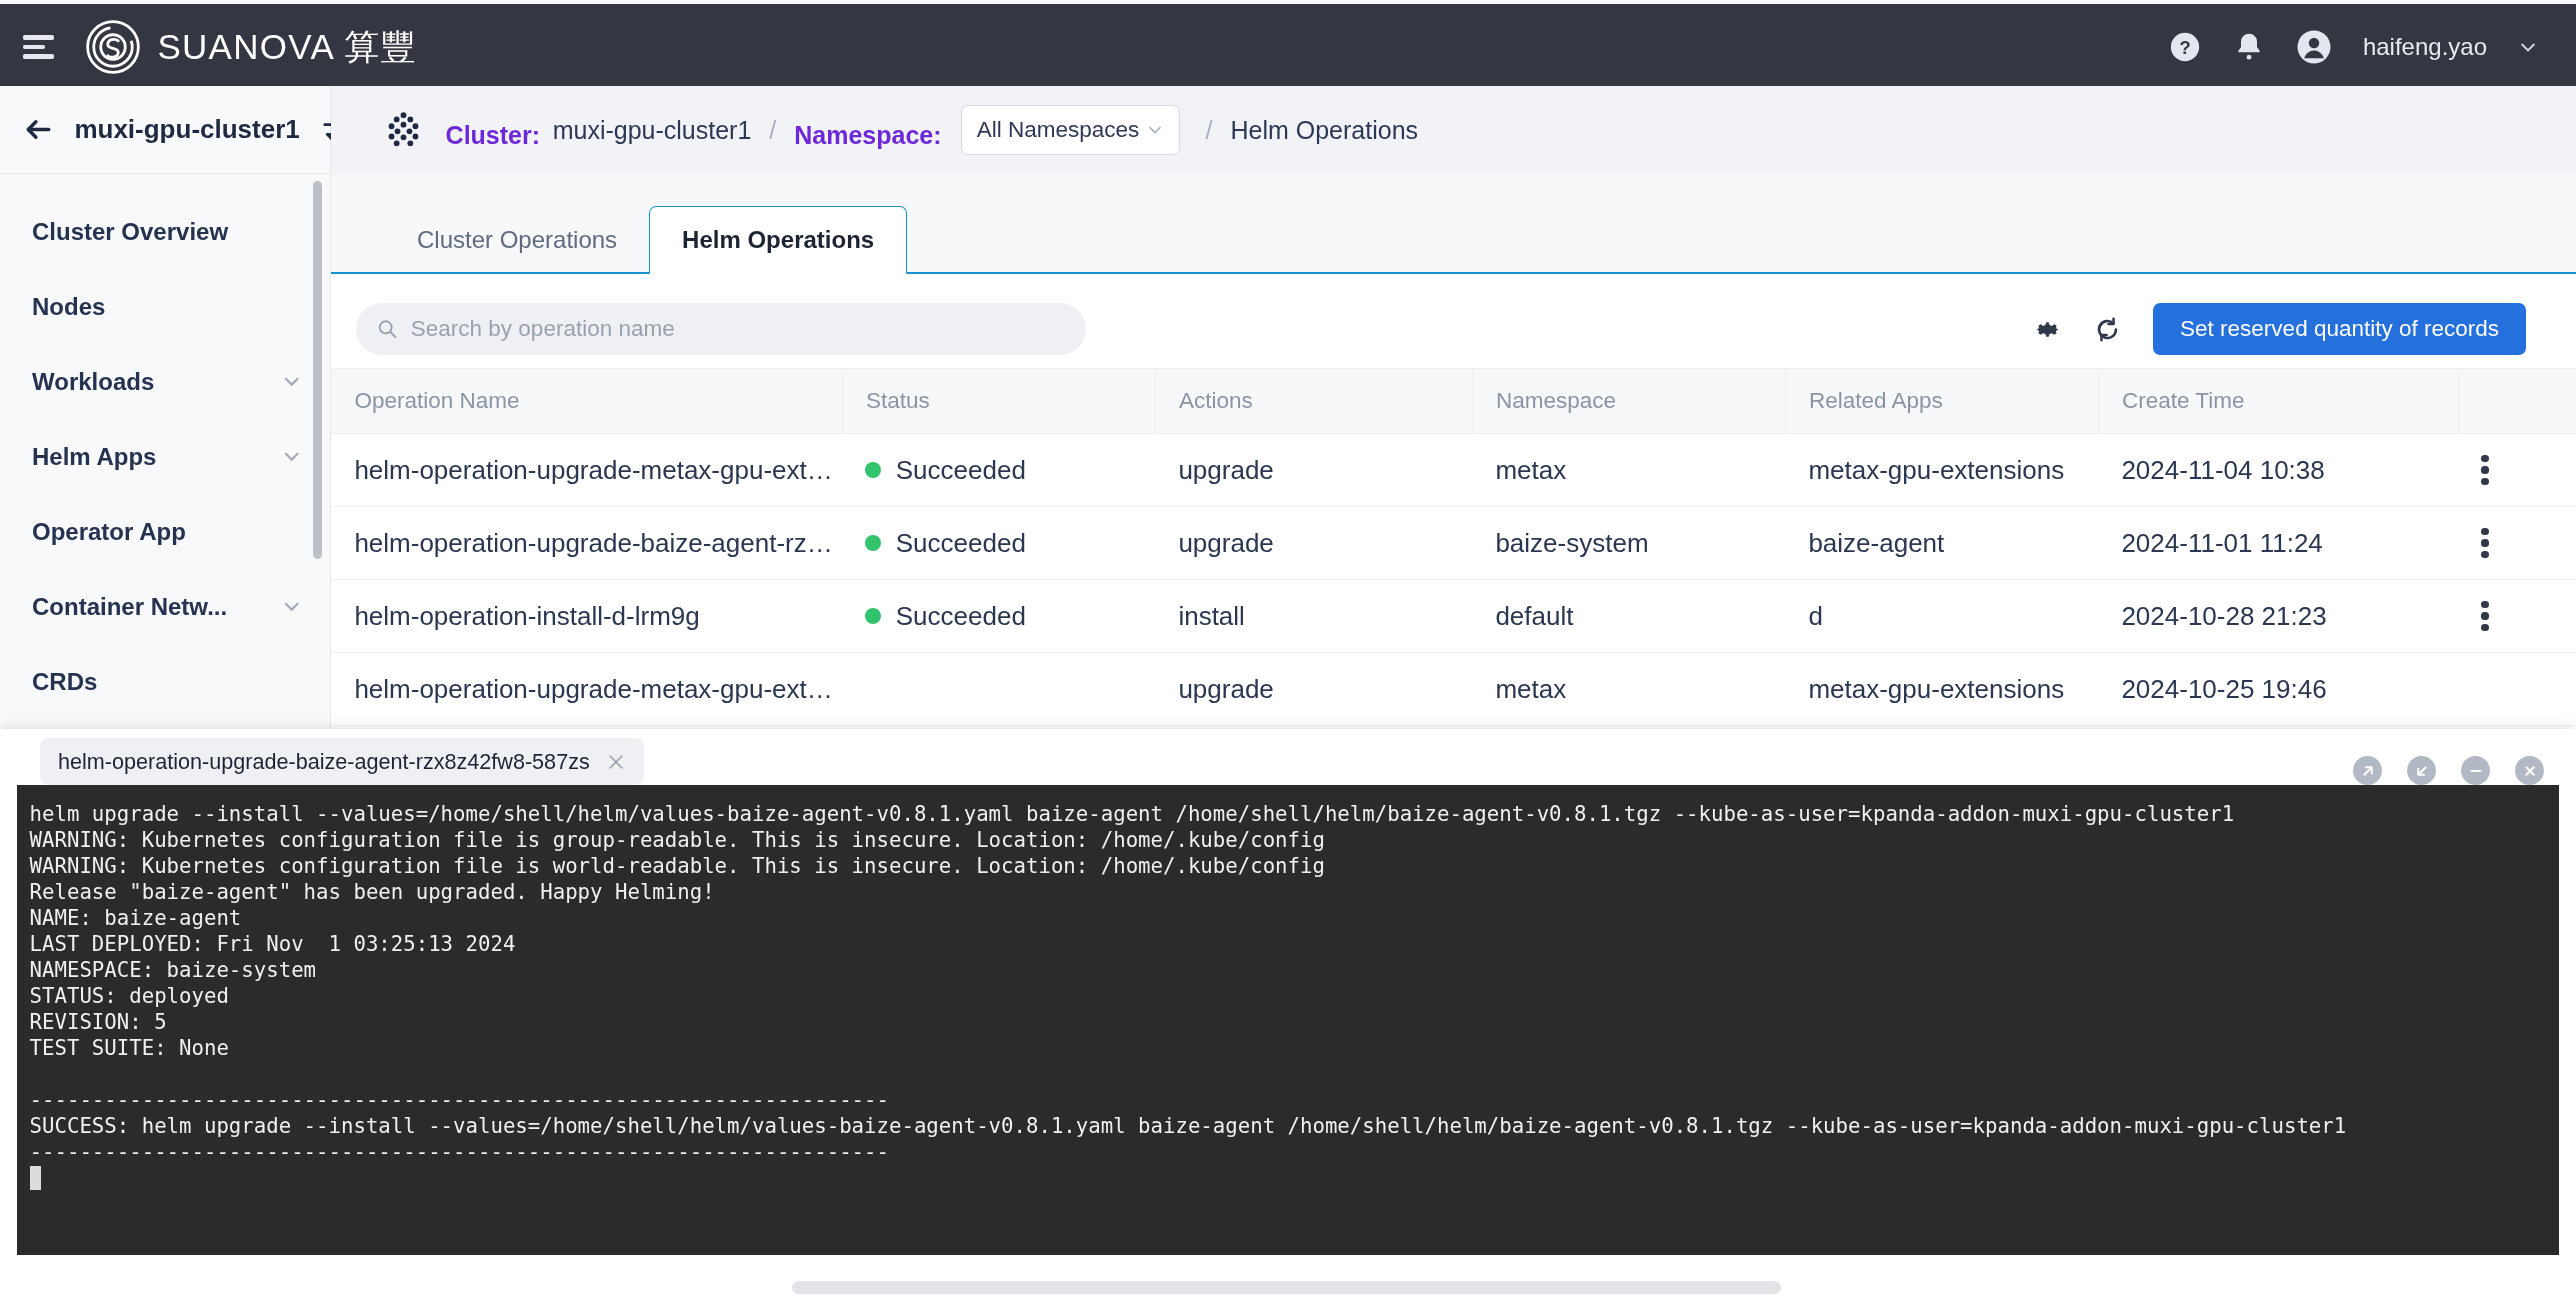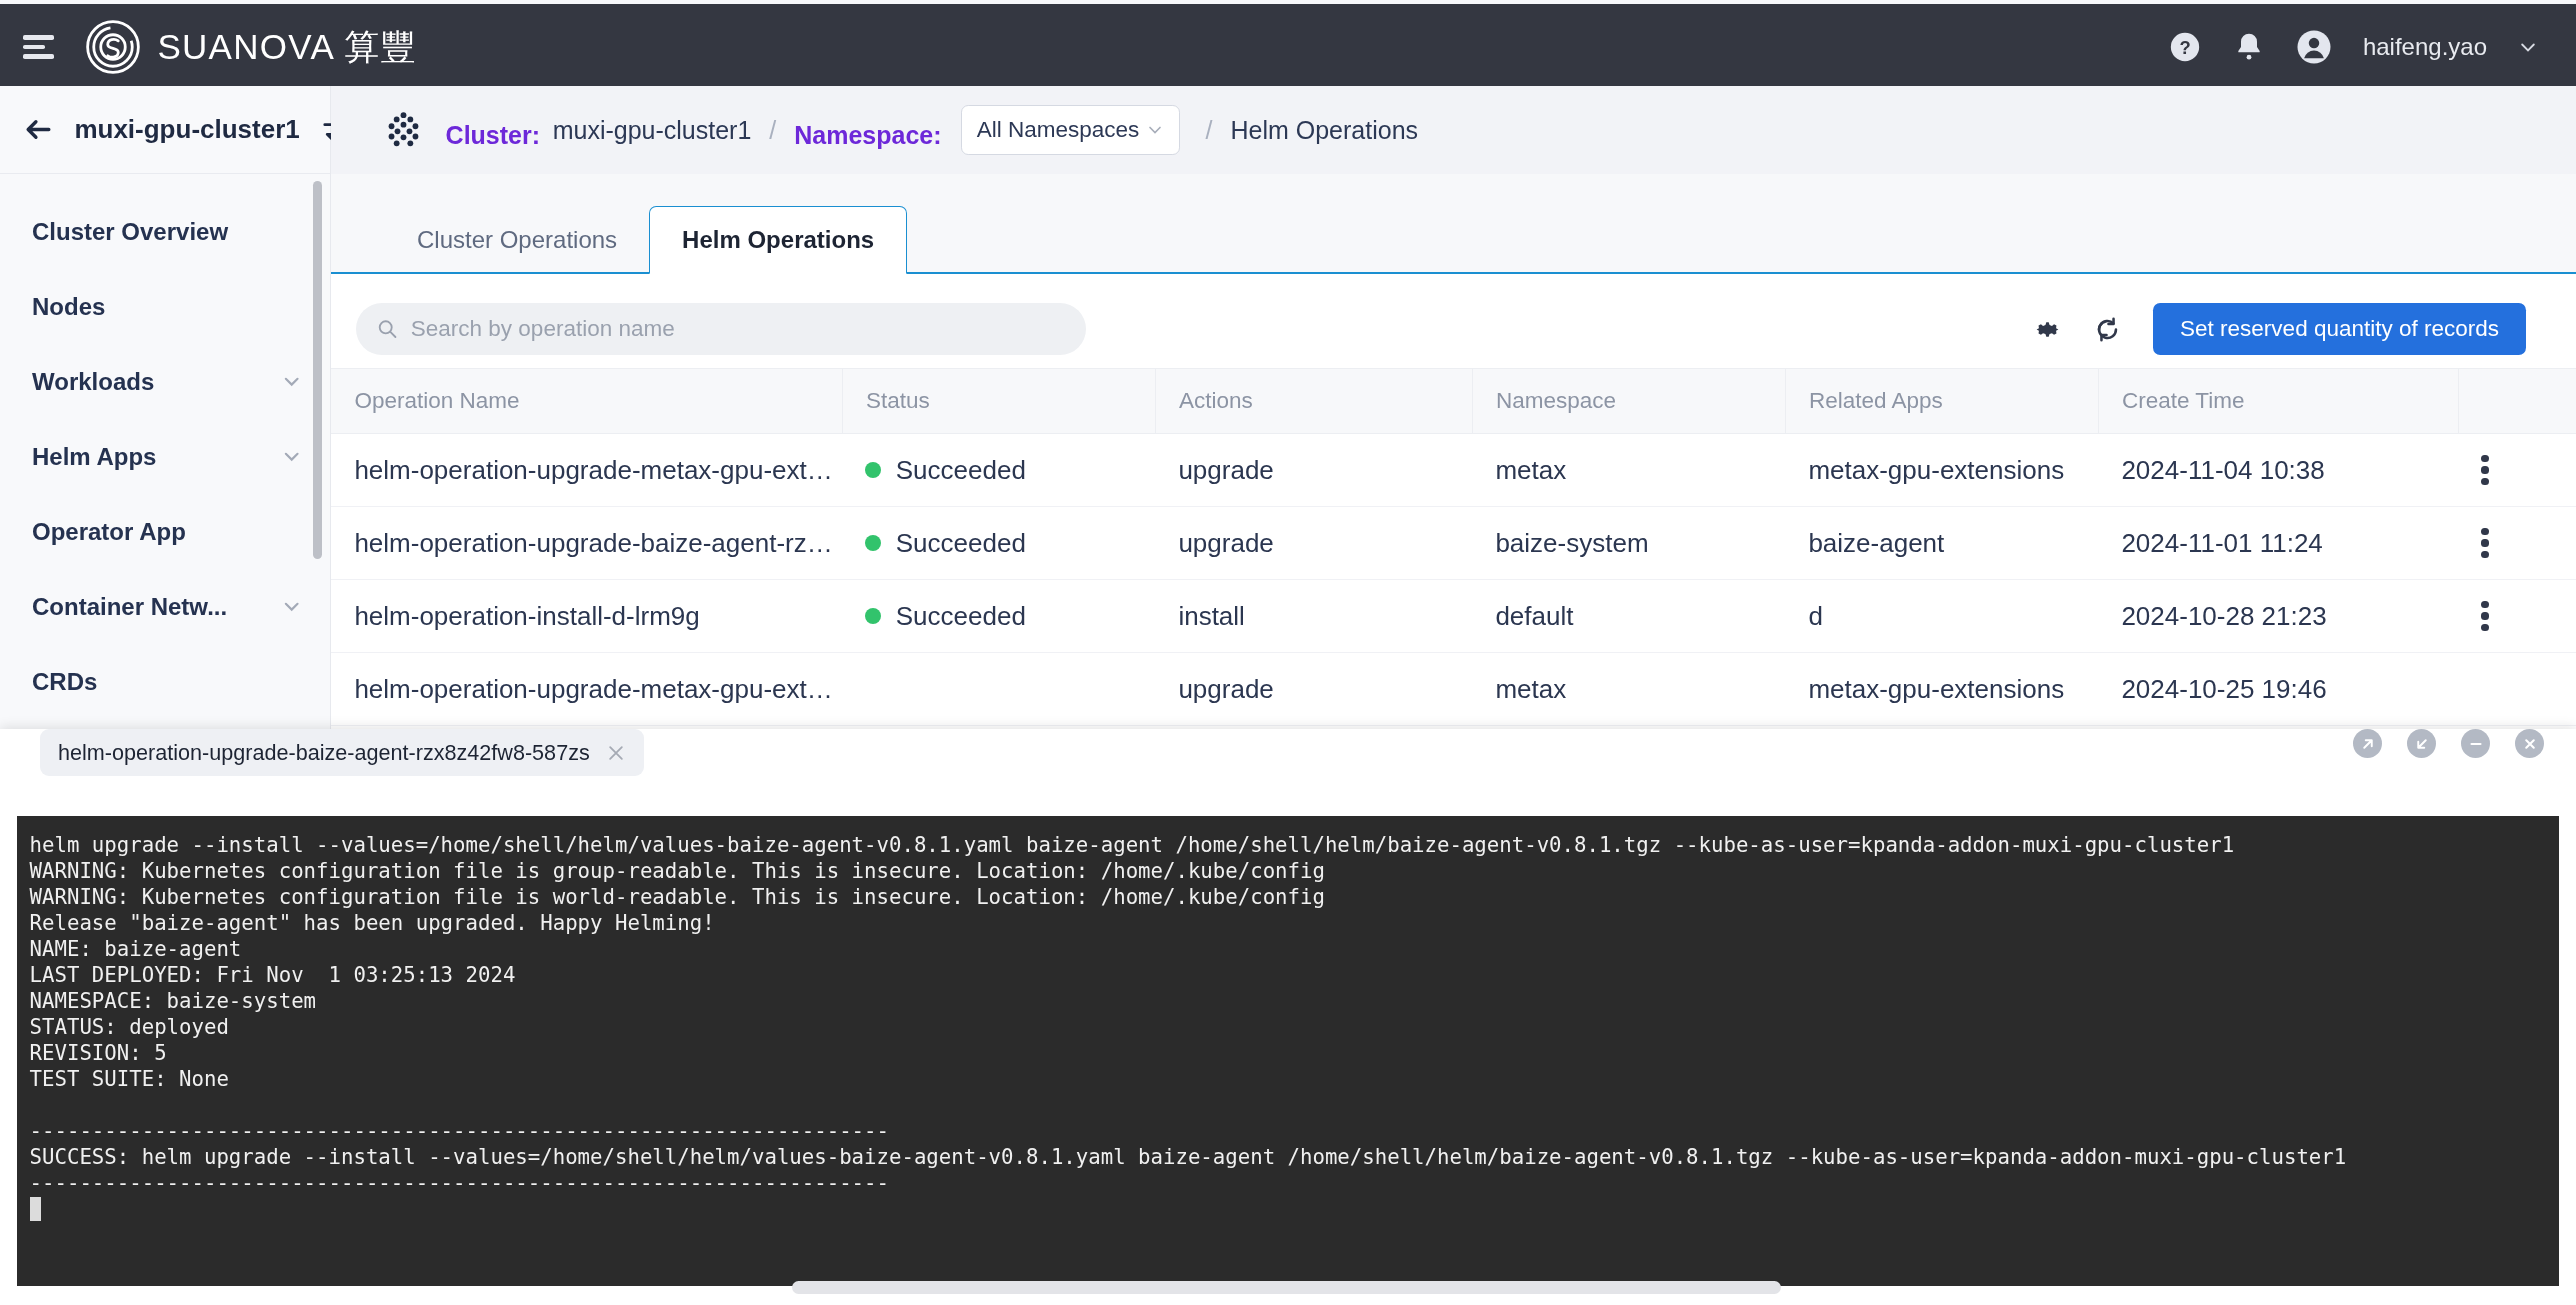--- a/index.html
+++ b/index.html
@@ -147,21 +147,21 @@
   .dot { width: 16px; height: 16px; border-radius: 50%; background:#32c36c; flex:none; }
   .kebab { display:flex; flex-direction:column; gap:4.5px; cursor:pointer; width: 7.2px; }
   .kebab b { width:7.2px; height:7.2px; border-radius:50%; background:#31384a; display:block; }
 
   
   .drawer {
     position:absolute; left:0; top: 729px; width: 2576px; height: 577px;
     background:#fff; box-shadow: 0 -2.7px 10.8px rgba(0,0,0,.10);
   }
   .drawer-head {
-    height: 87px; display:flex; align-items:flex-start; padding: 0 32px 0 40px;
+    height: 56px; display:flex; align-items:flex-end; padding: 0 32px 0 40px;
   }
   .term-tab {
     background:#eef0f4; border-radius: 9px; height: 47px;
     display:flex; align-items:center; gap: 16px; padding: 0 18px;
     font-size: 21.6px; color:#1d2433; cursor:pointer;
   }
   .term-tab .x { width:20px; height:20px; opacity:.55; cursor:pointer; }
   .drawer-ctrls { margin-left:auto; display:flex; align-items:center; gap: 25px; }
   .circ {
     width: 29px; height: 29px; border-radius:50%; background:#b3b9c4;

